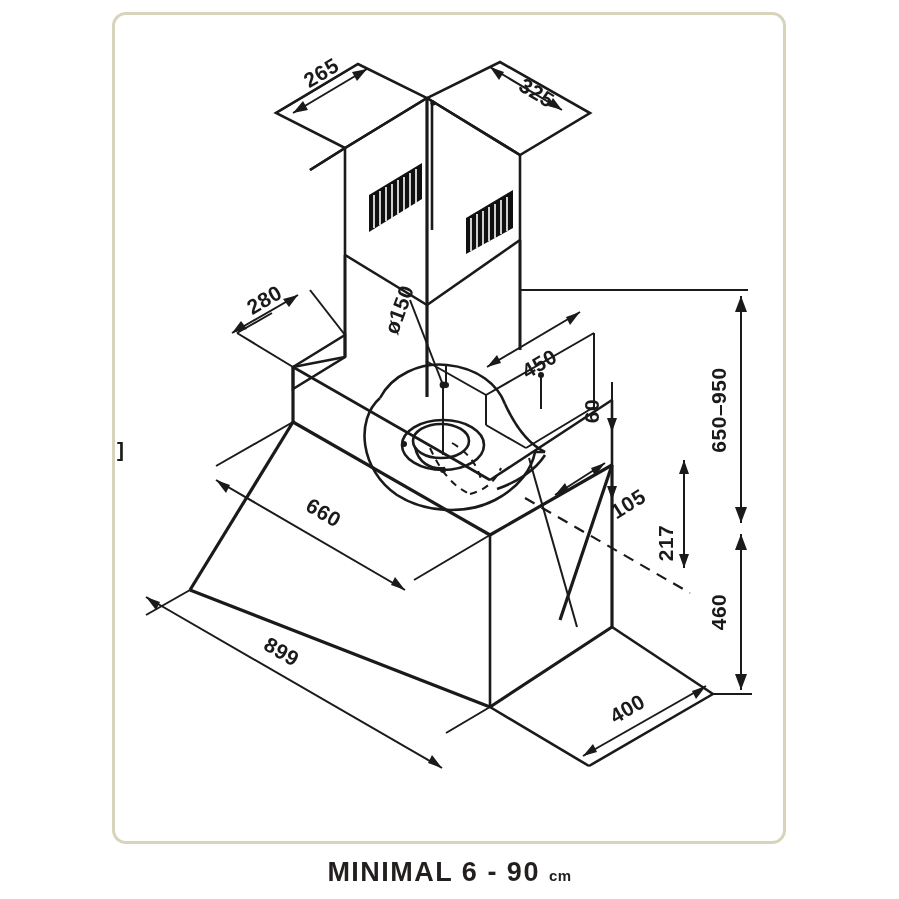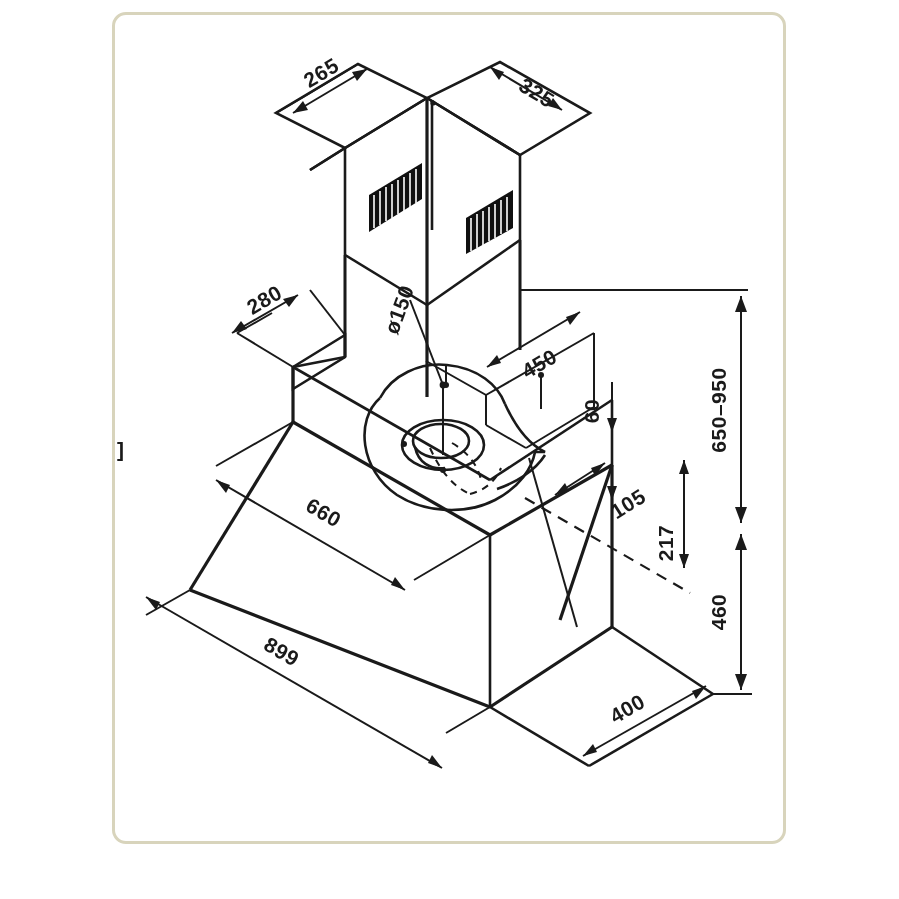--- a/index.html
+++ b/index.html
@@ -312,14 +312,17 @@
       <path class="ln solid-thin" d="M 583,756 L 706,686"></path>
       <polygon class="dot" points="583,756 597,752 593,744"></polygon>
       <polygon class="dot" points="706,686 692,691 696,699"></polygon>
       <text class="dimtext" x="631" y="715" transform="rotate(-30 631 715)" text-anchor="middle">400</text>
     </g>
 
     <text class="dimtext" x="117" y="457" font-size="16">]</text>
 
   </svg>
 
+  <div id="caption">
+    <span>MINIMAL 6 - 90</span><span> </span><span class="unit">cm</span>
+  </div>
 
 </div>
 
 </body></html>

